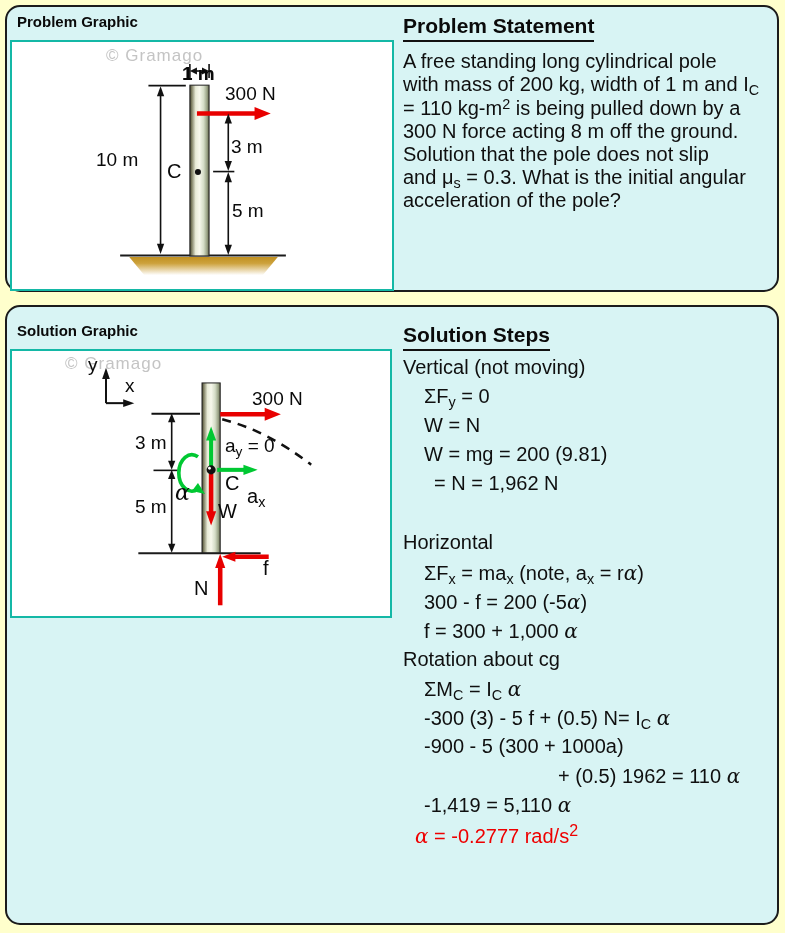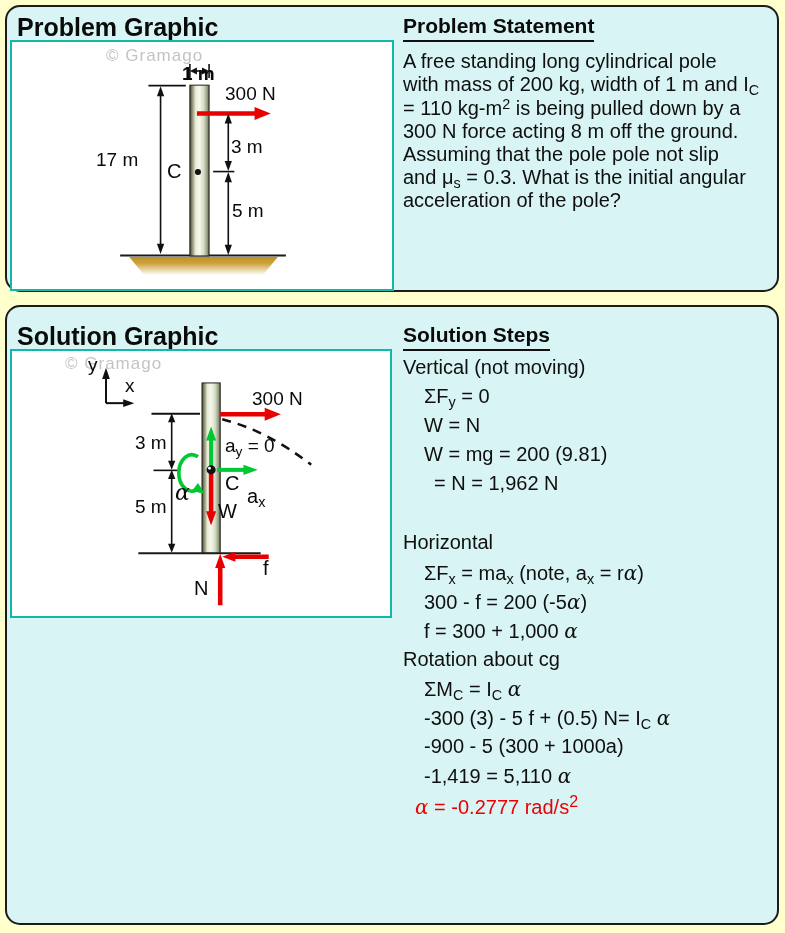--- a/index.html
+++ b/index.html
@@ -1,21 +1,21 @@
 <!DOCTYPE html>
 <html><head>
 <meta charset="utf-8">
 <style>
   html,body{margin:0;padding:0;}
   body{font-family:"Liberation Sans",sans-serif;}
   .page{position:relative;width:785px;height:933px;background:#FFFFCC;overflow:hidden;}
   .card{position:absolute;left:5px;width:770px;background:#D8F4F4;border:2px solid #1b1b1b;border-radius:15px;}
   .card1{top:5px;height:283px;}
   .card2{top:305px;height:616px;}
-  .card-title{position:absolute;left:10px;top:6px;margin:0;font-size:25px;font-weight:bold;color:#0a0a0a;white-space:nowrap;}
+  .card-title{position:absolute;left:10px;top:6px;margin:0;font-size:15px;font-weight:bold;color:#0a0a0a;white-space:nowrap;}
   .card2 .card-title{top:15px;}
   .col-title{position:absolute;left:396px;margin:0;font-size:21px;font-weight:bold;color:#0a0a0a;white-space:nowrap;
              border-bottom:2.5px solid #111;padding-bottom:2px;display:inline-block;}
   .card1 .col-title{top:7px;}
   .card2 .col-title{top:16px;}
   .gfx{position:absolute;background:#fff;border:2px solid #14b8a6;}
   .gfx1{left:3px;top:33px;width:380px;height:247px;}
   .gfx2{left:3px;top:42px;width:378px;height:265px;}
   .gfx svg{position:absolute;left:0;top:0;width:100%;height:100%;}
   .lbl{position:absolute;font-size:19px;line-height:1.1;color:#0a0a0a;white-space:nowrap;}
@@ -92,33 +92,33 @@
 
         <line x1="214" y1="134" x2="214" y2="203" stroke="#111" stroke-width="1.6"></line>
         <polygon points="214,128 210.4,138 217.6,138" fill="#111"></polygon>
         <polygon points="214,210 210.4,200 217.6,200" fill="#111"></polygon>
 
         <circle cx="184" cy="128" r="3" fill="#111"></circle>
       </svg>
       <div class="wm" style="left:94px;top:4px;">© Gramago</div>
       <div class="lbl" style="left:170px;top:22px;font-weight:bold;">1 m</div>
       <div class="lbl" style="left:213px;top:42px;">300 N</div>
-      <div class="lbl" style="left:84px;top:108px;">17 m</div>
+      <div class="lbl" style="left:84px;top:108px;">10 m</div>
       <div class="lbl" style="left:219px;top:95px;">3 m</div>
       <div class="lbl big" style="left:155px;top:118px;">C</div>
       <div class="lbl" style="left:220px;top:159px;">5 m</div>
     </div>
 
     <h2 class="col-title">Problem Statement</h2>
     <div class="st-lines">
         <div class="st-line"><span>A free standing long cylindrical pole</span></div>
         <div class="st-line"><span>with mass of 200 kg, width of 1 m and I</span><span class="s-sub">C</span></div>
         <div class="st-line"><span>= 110 kg-m</span><span class="s-sup">2</span><span> is being pulled down by a</span></div>
         <div class="st-line"><span>300 N force acting 8 m off the ground.</span></div>
-        <div class="st-line"><span>Assuming that the pole pole not slip</span></div>
+        <div class="st-line"><span>Solution that the pole does not slip</span></div>
         <div class="st-line"><span>and μ</span><span class="s-sub">s</span><span> = 0.3. What is the initial angular</span></div>
         <div class="st-line"><span>acceleration of the pole?</span></div>
       </div>
   </section>
 
   <section class="card card2">
     <h2 class="card-title">Solution Graphic</h2>
 
     <div class="gfx gfx2">
       <svg viewBox="0 0 374 261">
@@ -201,18 +201,19 @@
         <div class="line eq"><span>W = mg = 200 (9.81)</span></div>
         <div class="line eq2"><span>= N = 1,962 N</span></div>
         <div class="line header gap"><span>Horizontal</span></div>
         <div class="line eq"><span>ΣF</span><span class="s-sub">x</span><span> = ma</span><span class="s-sub">x</span><span> (note, a</span><span class="s-sub">x</span><span> = r</span><span class="s-greek">α</span><span>)</span></div>
         <div class="line eq"><span>300 - f = 200 (-5</span><span class="s-greek">α</span><span>)</span></div>
         <div class="line eq"><span>f = 300 + 1,000 </span><span class="s-greek">α</span></div>
         <div class="line header gap2"><span>Rotation about cg</span></div>
         <div class="line eq"><span>ΣM</span><span class="s-sub">C</span><span> = I</span><span class="s-sub">C</span><span> </span><span class="s-greek">α</span></div>
         <div class="line eq"><span>-300 (3) - 5 f + (0.5) N= I</span><span class="s-sub">C</span><span> </span><span class="s-greek">α</span></div>
         <div class="line eq"><span>-900 - 5 (300 + 1000a)</span></div>
+        <div class="line eq3"><span>+ (0.5) 1962 = 110 </span><span class="s-greek">α</span></div>
         <div class="line eq"><span>-1,419 = 5,110 </span><span class="s-greek">α</span></div>
         <div class="line result gap2"><span class="s-greek">α</span><span> = -0.2777 rad/s</span><span class="s-sup2">2</span></div>
       </div>
   </section>
 
 </div>
 
 </body></html>

